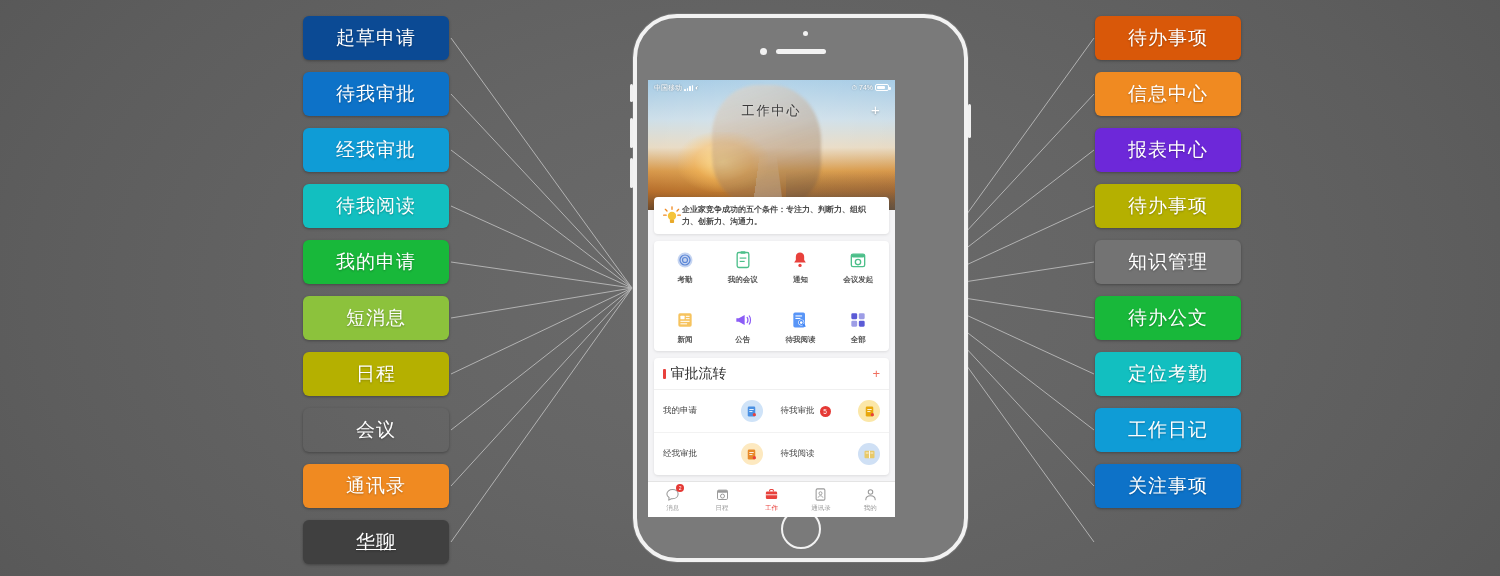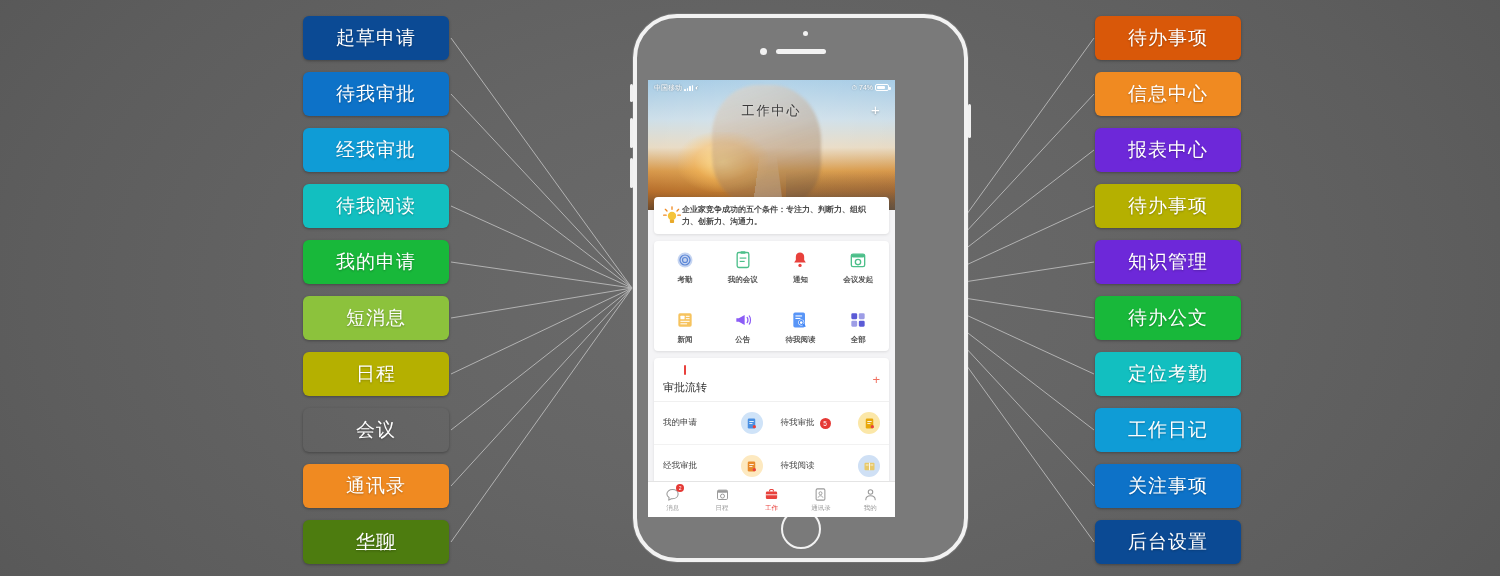--- a/index.html
+++ b/index.html
@@ -131,21 +131,21 @@
   .gitem { display: flex; flex-direction: column; align-items: center; gap: 4px; }
   .gicon { width: 22px; height: 22px; display: flex; align-items: center; justify-content: center; }
   .glabel { font-size: 7.5px; color: #555; }
 
   
   .appr-card { margin-top: 7px; }
   .appr-head {
     display: flex; align-items: center; justify-content: space-between;
     padding: 7px 9px 6px; border-bottom: 1px solid #f0f0f0;
   }
-  .appr-title { display: flex; align-items: center; gap: 5px; font-size: 11px; color: #333; flex-direction: column; }
+  .appr-title { display: flex; align-items: center; gap: 5px; font-size: 14px; color: #333; }
   .appr-title .bar { width: 2.5px; height: 10px; background: #e8413c; border-radius: 1px; }
   .appr-plus { color: #f06f5f; font-size: 13px; line-height: 10px; }
   .appr-row { display: flex; border-bottom: 1px solid #f2f2f2; }
   .appr-row:last-child { border-bottom: none; }
   .appr-cell { flex: 1 1 50%; display: flex; align-items: center; gap: 5px; padding: 10px 9px; }
   .appr-cell .lbl { font-size: 8.5px; color: #444; }
   .appr-cell .badge {
     background: #e53935; color: #fff; font-size: 6.5px; min-width: 11px; height: 11px;
     border-radius: 50%; display: inline-flex; align-items: center; justify-content: center;
   }
@@ -219,55 +219,52 @@
     </div>
     <div class="chip" style="background: rgb(181, 176, 0);">
       <span>日程</span>
     </div>
     <div class="chip">
       <span>会议</span>
     </div>
     <div class="chip" style="background: rgb(240, 138, 33);">
       <span>通讯录</span>
     </div>
-    <div class="chip" style="background: #4d7c0f; text-decoration: underline;">
+    <div class="chip" style="background: #404040; text-decoration: underline;">
       <span>华聊</span>
     </div>
   </div>
 
 <div class="col col-right" id="col-right">
     <div class="chip" style="background: rgb(217, 88, 9);">
       <span>待办事项</span>
     </div>
     <div class="chip" style="background: rgb(240, 138, 33);">
       <span>信息中心</span>
     </div>
     <div class="chip" style="background: #6d28d9;">
       <span>报表中心</span>
     </div>
     <div class="chip" style="background: rgb(181, 176, 0);">
       <span>待办事项</span>
     </div>
-    <div class="chip" style="background: #6d28d9;">
+    <div class="chip" style="background: #737373;">
       <span>知识管理</span>
     </div>
     <div class="chip" style="background: rgb(24, 184, 58);">
       <span>待办公文</span>
     </div>
     <div class="chip" style="background: rgb(18, 191, 192);">
       <span>定位考勤</span>
     </div>
     <div class="chip" style="background: rgb(15, 156, 214);">
       <span>工作日记</span>
     </div>
     <div class="chip" style="background: rgb(13, 114, 200);">
       <span>关注事项</span>
-    </div>
-    <div class="chip" style="background: rgb(11, 74, 148);">
-      <span>后台设置</span>
     </div>
   </div>
 
 <div id="phone">
   <div class="rail r1"></div>
   <div class="rail r2"></div>
   <div class="rail r3"></div>
   <div class="pwr"></div>
   <div class="cam"></div>
   <div class="sensor"></div>

